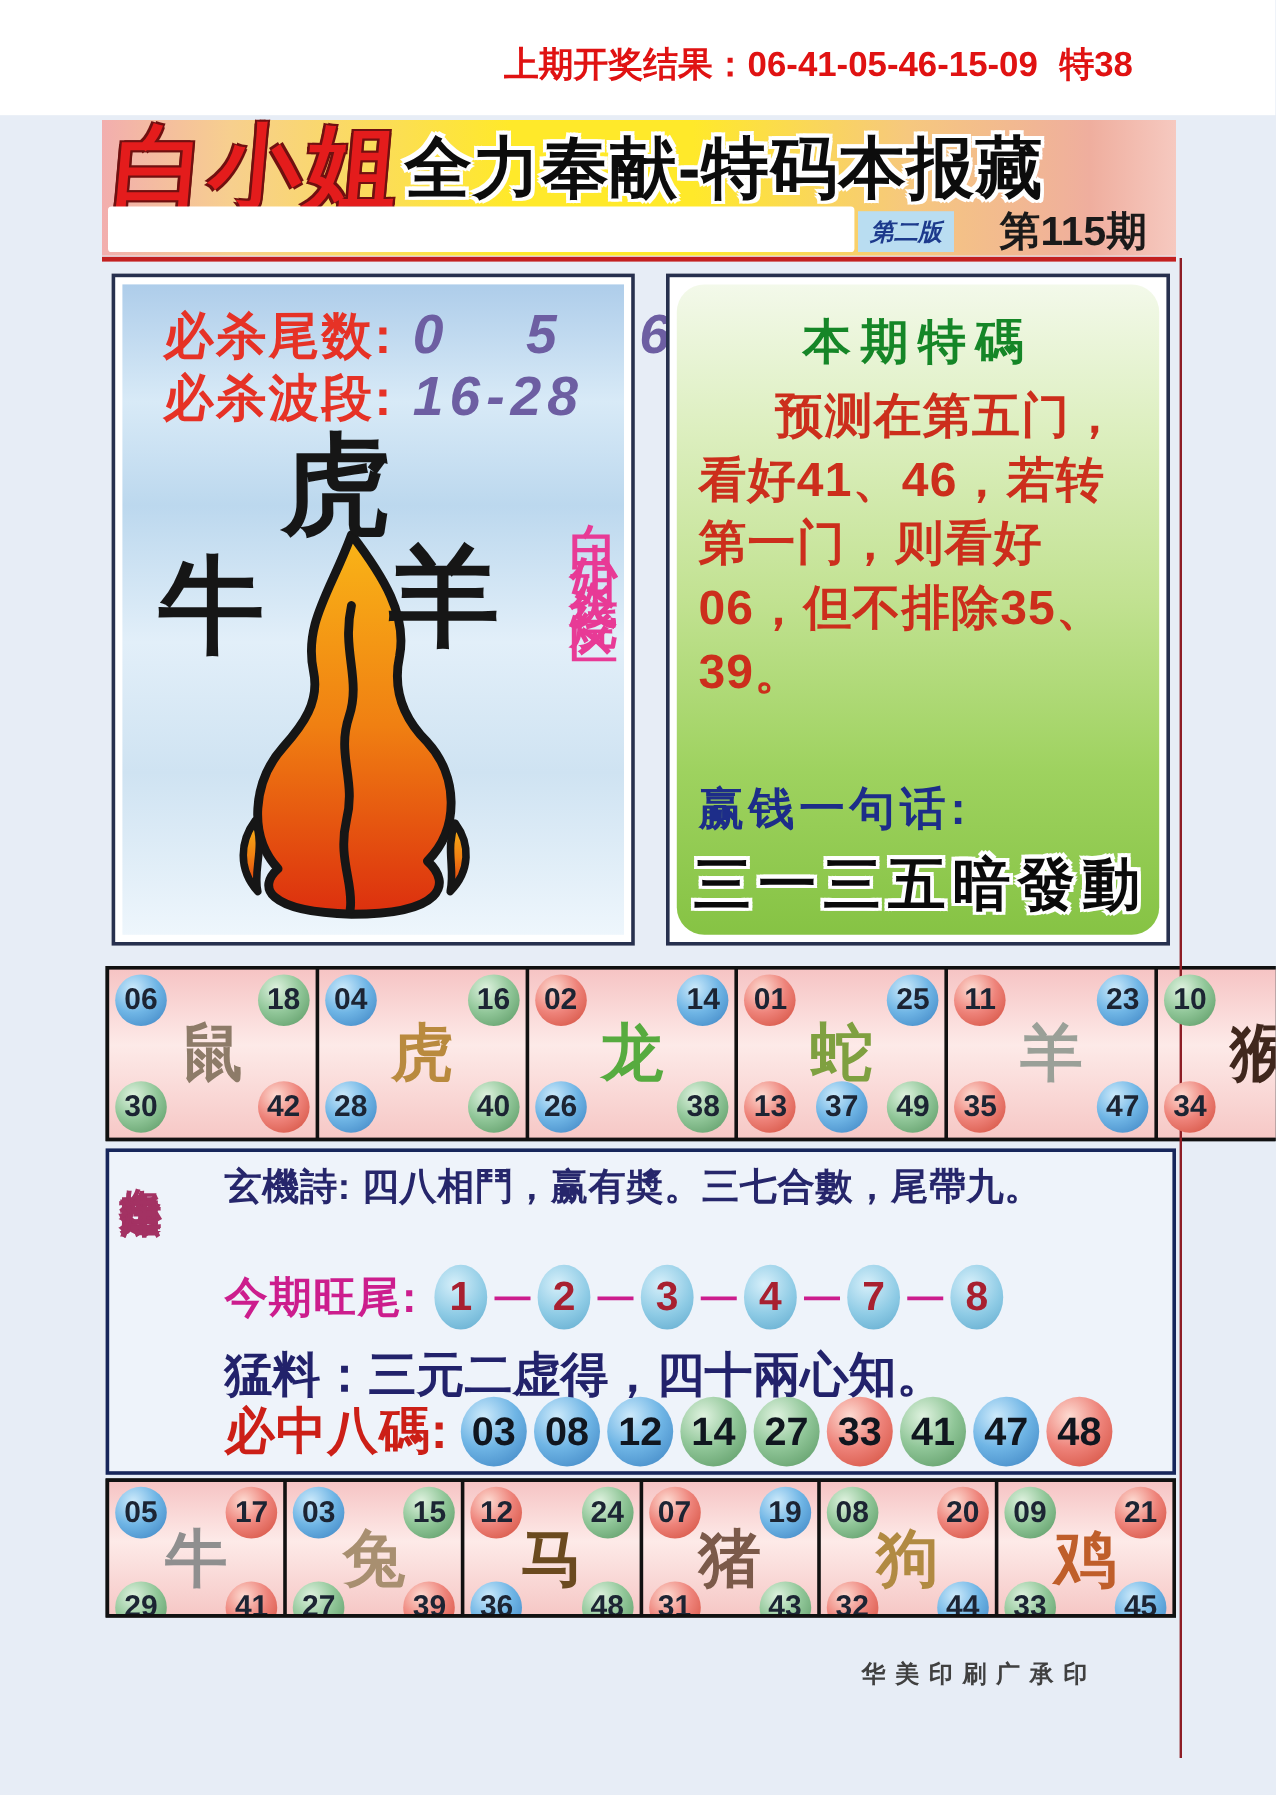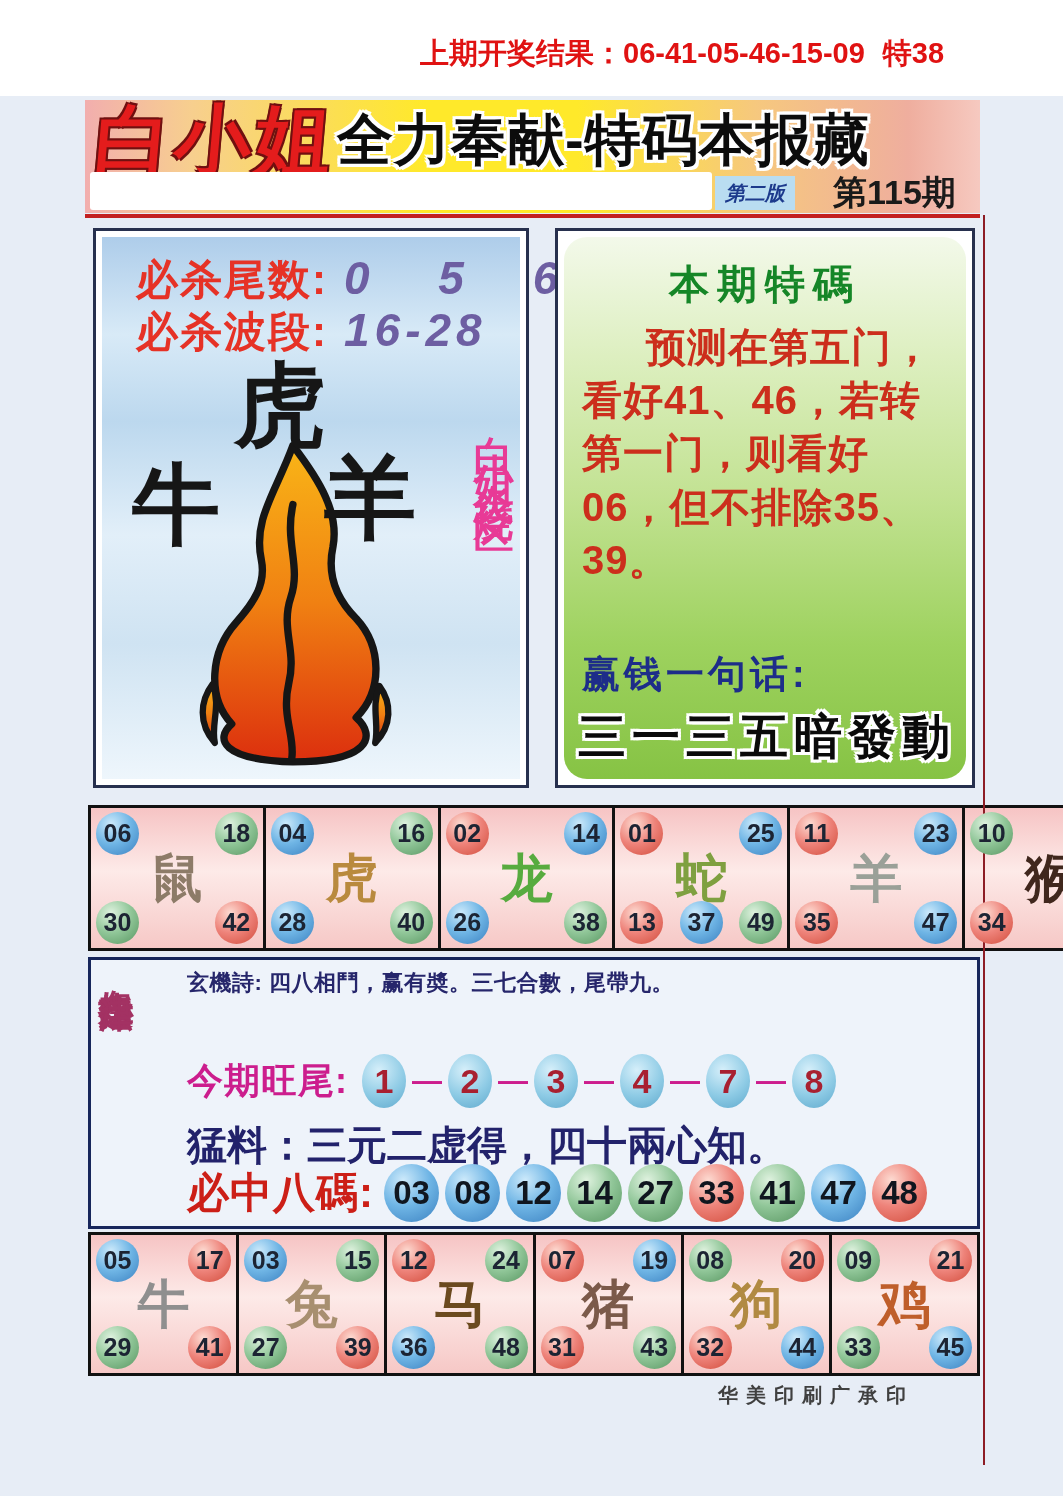--- a/index.html
+++ b/index.html
@@ -55,41 +55,41 @@
   .special-text{position:absolute;left:18px;right:14px;top:84px;
     font-size:40px;font-weight:bold;color:#cc2e1c;line-height:1.33;text-indent:1.6em;letter-spacing:1px;}
   .slogan-label{position:absolute;left:18px;top:412px;font-size:38px;font-weight:900;color:#1d2d89;letter-spacing:4px;}
   .slogan{position:absolute;left:14px;top:468px;font-size:48px;font-weight:900;color:#0a0a0a;letter-spacing:6px;
     text-shadow:-3px -3px 0 #fff,3px -3px 0 #fff,-3px 3px 0 #fff,3px 3px 0 #fff,0 -3px 0 #fff,0 3px 0 #fff,-3px 0 0 #fff,3px 0 0 #fff;}
 
   
   .zgrid{display:grid;grid-template-columns:repeat(6,1fr);
     border:3px solid #111;background:#111;grid-gap:3px;box-sizing:border-box;}
   .grid-top{left:88px;top:805px;width:1052px;height:146px;}
-  .grid-bottom{left:88px;top:1232px;width:892px;height:144px;}
+  .grid-bottom{left:88px;top:1232px;width:892px;height:116px;}
   .zcell{position:relative;display:flex;flex-direction:column;justify-content:space-between;
     background:linear-gradient(180deg,#f6c4c4 0%,#fdeae8 45%,#f6c8c6 100%);
     padding:4px 5px;box-sizing:border-box;overflow:hidden;}
   .zrow{display:flex;justify-content:space-between;align-items:center;z-index:2;}
   .animal{text-align:center;font-size:52px;line-height:44px;font-weight:bold;margin:-4px 0;z-index:1;}
   .ball{display:inline-flex;align-items:center;justify-content:center;
     width:43px;height:43px;border-radius:50%;
     font-size:25px;font-weight:bold;color:#1c2433;}
   .ball.blue{background:radial-gradient(circle at 35% 28%,#cdeafb 0%,#6fb5e5 48%,#3a80c0 100%);}
   .ball.green{background:radial-gradient(circle at 35% 28%,#dff2df 0%,#90c698 48%,#579560 100%);}
   .ball.red{background:radial-gradient(circle at 35% 28%,#fddbd2 0%,#ee837a 48%,#d14a39 100%);}
   .ball.big{width:55px;height:58px;font-size:33px;color:#10161f;}
 
   
   .mid-panel{left:88px;top:957px;width:892px;height:272px;
     background:#eef3fa;border:3px solid #17265b;box-sizing:border-box;}
   .side-caption{position:absolute;left:8px;top:2px;height:262px;
     writing-mode:vertical-rl;text-orientation:upright;
     font-size:35px;font-weight:900;color:#a33263;line-height:1;letter-spacing:1px;}
-  .poem-line1{position:absolute;left:96px;top:8px;font-size:22px;font-weight:900;color:#26266b;white-space:nowrap;letter-spacing:0.5px;}
+  .poem-line1{position:absolute;left:96px;top:8px;font-size:31px;font-weight:900;color:#26266b;white-space:nowrap;letter-spacing:0.5px;}
   .poem-line2{position:absolute;left:196px;top:50px;font-size:33px;font-weight:900;color:#26266b;white-space:nowrap;letter-spacing:0.5px;}
   .hot-row{position:absolute;left:96px;top:94px;display:flex;align-items:center;}
   .hot-label{font-size:36px;font-weight:900;color:#cc1d8d;letter-spacing:1px;margin-right:14px;}
   .tail-circle{display:inline-flex;align-items:center;justify-content:center;
     width:44px;height:54px;border-radius:50%;
     background:radial-gradient(circle at 38% 30%,#d6effa 0%,#8ecbe5 55%,#5fa9cd 100%);
     font-size:34px;font-weight:900;color:#a82030;}
   .tail-sep{font-size:30px;font-weight:900;color:#cc1d8d;margin:0 6px;}
   .tip-row{position:absolute;left:96px;top:158px;font-size:40px;font-weight:900;color:#22226b;white-space:nowrap;}
   .codes-row{position:absolute;left:96px;top:204px;display:flex;align-items:center;}

